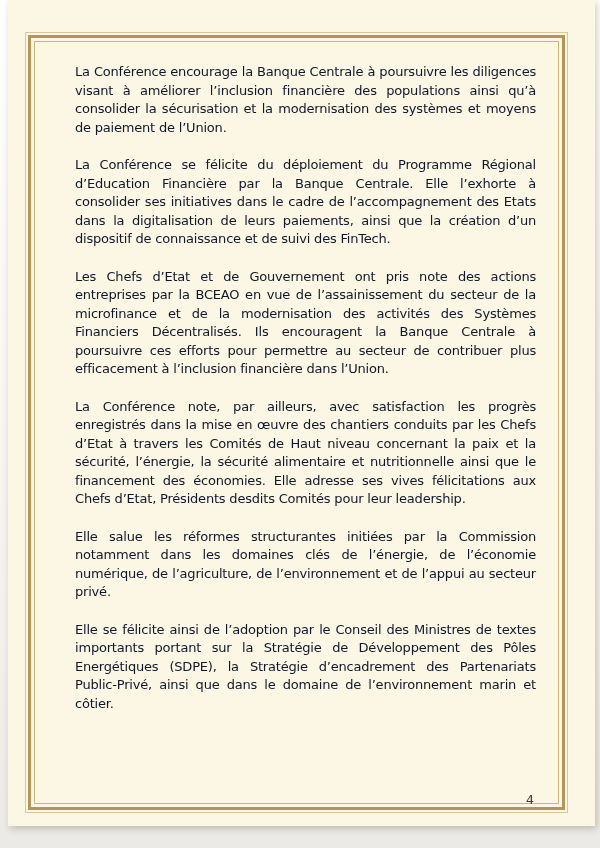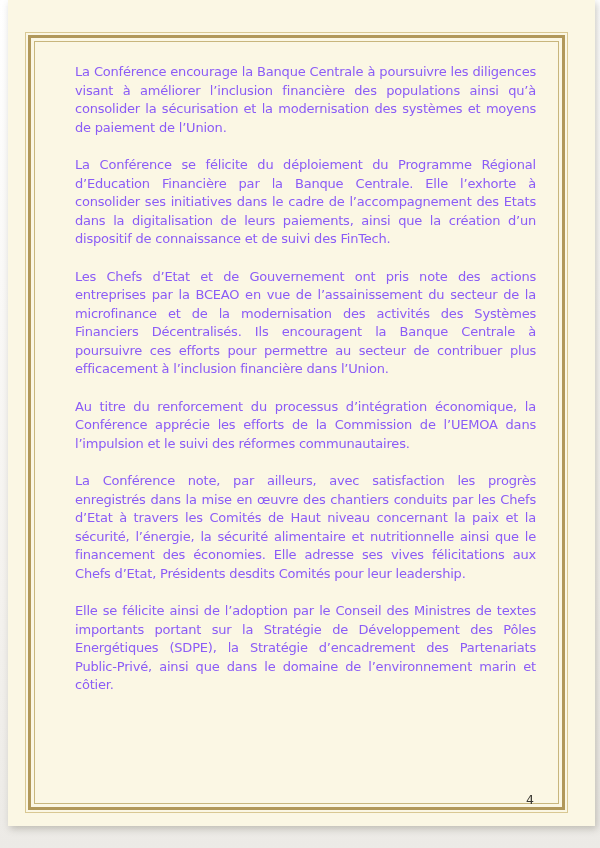--- a/index.html
+++ b/index.html
@@ -44,21 +44,21 @@
     position: absolute;
     inset: 8px;
     border: 1px solid #c8b67d;
     pointer-events: none;
   }
   .content {
     position: absolute;
     left: 67px;
     top: 63px;
     width: 461px;
-    color: #8b5cf6;
+    color: #0f172a;
     font-size: 13px;
     line-height: 18.5px;
     letter-spacing: -0.2px;
     text-align: justify;
   }
   .content p {
     margin: 0 0 19px 0;
   }
   .page-number {
     position: absolute;
@@ -73,19 +73,19 @@
 </head>
 <body>
 
 <div class="paper">
   <div class="frame"></div>
 
   <div class="content">
     <p>La Conférence encourage la Banque Centrale à poursuivre les diligences visant à améliorer l’inclusion financière des populations ainsi qu’à consolider la sécurisation et la modernisation des systèmes et moyens de paiement de l’Union.</p>
     <p>La Conférence se félicite du déploiement du Programme Régional d’Education Financière par la Banque Centrale. Elle l’exhorte à consolider ses initiatives dans le cadre de l’accompagnement des Etats dans la digitalisation de leurs paiements, ainsi que la création d’un dispositif de connaissance et de suivi des FinTech.</p>
     <p>Les Chefs d’Etat et de Gouvernement ont pris note des actions entreprises par la BCEAO en vue de l’assainissement du secteur de la microfinance et de la modernisation des activités des Systèmes Financiers Décentralisés. Ils encouragent la Banque Centrale à poursuivre ces efforts pour permettre au secteur de contribuer plus efficacement à l’inclusion financière dans l’Union.</p>
-    <p>Au titre du renforcement du processus d’intégration économique, la Conférence apprécie les efforts de la Commission de l’UEMOA dans l’impulsion et le suivi des réformes communautaires.</p>
     <p>La Conférence note, par ailleurs, avec satisfaction les progrès enregistrés dans la mise en œuvre des chantiers conduits par les Chefs d’Etat à travers les Comités de Haut niveau concernant la paix et la sécurité, l’énergie, la sécurité alimentaire et nutritionnelle ainsi que le financement des économies. Elle adresse ses vives félicitations aux Chefs d’Etat, Présidents desdits Comités pour leur leadership.</p>
+    <p>Elle salue les réformes structurantes initiées par la Commission notamment dans les domaines clés de l’énergie, de l’économie numérique, de l’agriculture, de l’environnement et de l’appui au secteur privé.</p>
     <p>Elle se félicite ainsi de l’adoption par le Conseil des Ministres de textes importants portant sur la Stratégie de Développement des Pôles Energétiques (SDPE), la Stratégie d’encadrement des Partenariats Public-Privé, ainsi que dans le domaine de l’environnement marin et côtier.</p>
   </div>
 
   <div class="page-number">4</div>
 </div>
 
 </body></html>

